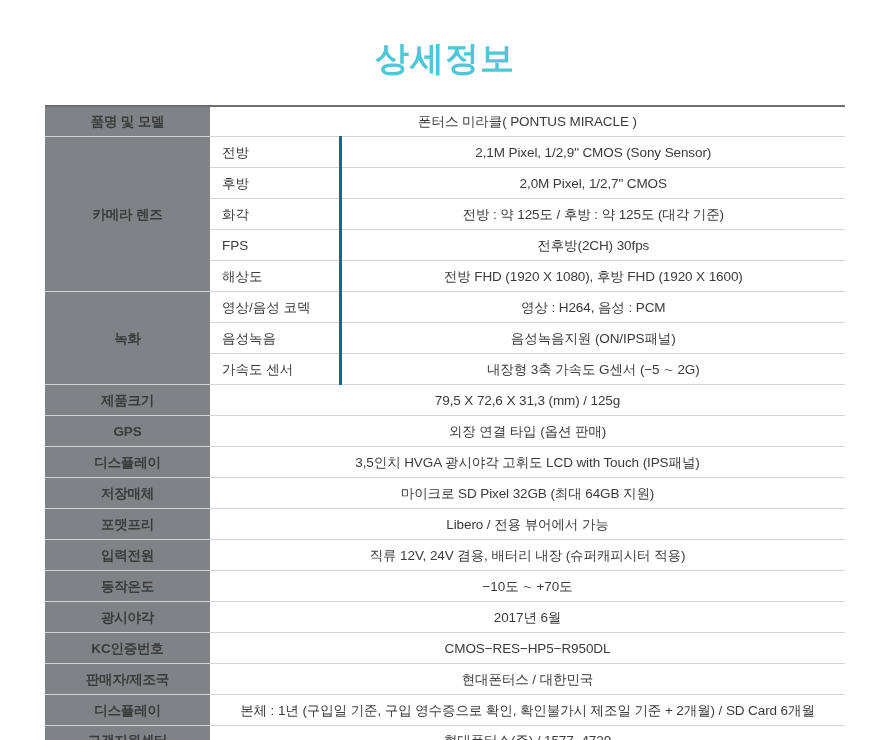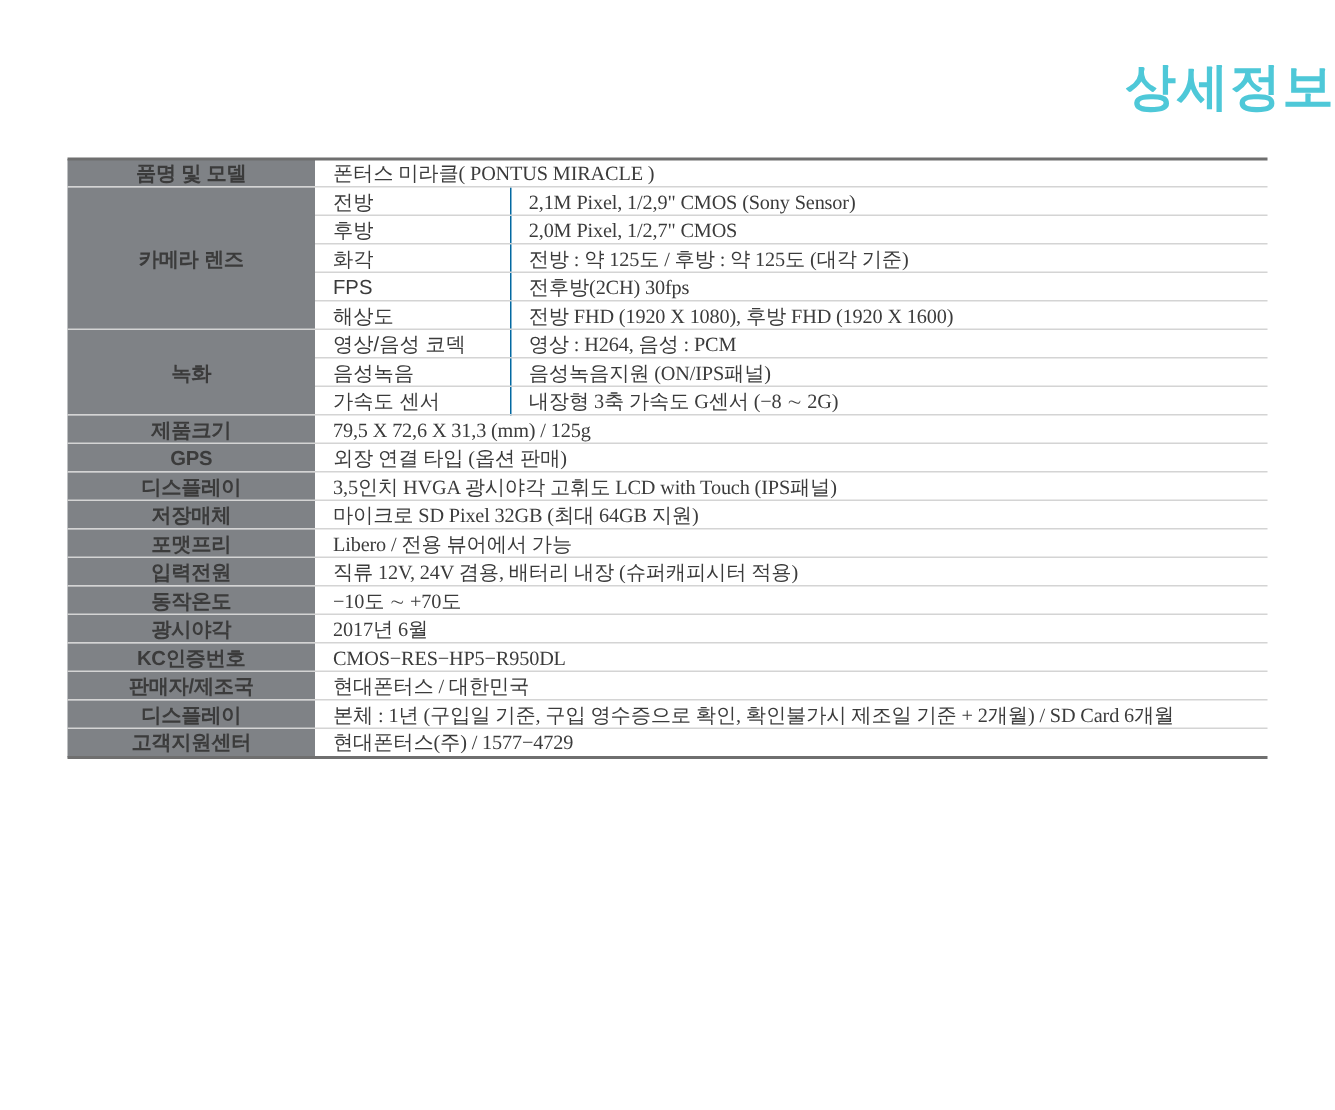--- a/index.html
+++ b/index.html
@@ -16,21 +16,21 @@
   }
 
   .page {
     position: relative;
     width: 890px;
     height: 740px;
     box-sizing: border-box;
   }
 
   .page-title {
-    text-align: right;
+    text-align: center;
     color: #4ec8d8;
     font-size: 34px;
     font-weight: bold;
     letter-spacing: 1px;
     padding-top: 38px;
     padding-bottom: 0;
     margin: 0;
     line-height: 1.2;
   }
 
@@ -45,49 +45,48 @@
     table-layout: fixed;
     border-top: 2px solid #6f6f6f;
     border-bottom: 2px solid #6f6f6f;
   }
 
   table.spec td {
     border-bottom: 1px solid #d4d4d4;
     font-size: 13.5px;
     line-height: 1.3;
     padding: 0 12px;
-    height: 19px;
+    height: 31px;
     vertical-align: middle;
     box-sizing: border-box;
     color: #3b3b3b;
   }
 
   td.label {
     background: #7f8286;
     color: #ffffff;
     text-align: center;
     font-weight: bold;
     font-size: 13.5px;
     border-bottom: 1px solid #ffffff;
     letter-spacing: -0.2px;
   }
 
   td.sublabel {
     text-align: left;
     color: #3b3b3b;
     font-size: 13.5px;
-    border-right: 1px solid #0369a1;
+    border-right: 3px solid #0369a1;
     padding-left: 14px;
   }
 
   td.value {
-    text-align: left;
+    text-align: center;
     padding-left: 14px;
     letter-spacing: -0.1px;
-    font-family: Liberation Serif, serif;
   }
 
   .col-label { width: 165px; }
   .col-sub   { width: 130px; }
 
   
   table.spec tr:last-child td {
     border-bottom: none;
   }
 </style>
@@ -138,21 +137,21 @@
           <td class="label" rowspan="3">녹화</td>
           <td class="sublabel">영상/음성 코덱</td>
           <td class="value">영상 : H264, 음성 : PCM</td>
         </tr>
         <tr>
           <td class="sublabel">음성녹음</td>
           <td class="value">음성녹음지원 (ON/IPS패널)</td>
         </tr>
         <tr>
           <td class="sublabel">가속도 센서</td>
-          <td class="value">내장형 3축 가속도 G센서 (−8 ∼ 2G)</td>
+          <td class="value">내장형 3축 가속도 G센서 (−5 ∼ 2G)</td>
         </tr>
 
         <tr>
           <td class="label">제품크기</td>
           <td class="value" colspan="2">79,5 X 72,6 X 31,3 (mm) / 125g</td>
         </tr>
         <tr>
           <td class="label">GPS</td>
           <td class="value" colspan="2">외장 연결 타입 (옵션 판매)</td>
         </tr>

